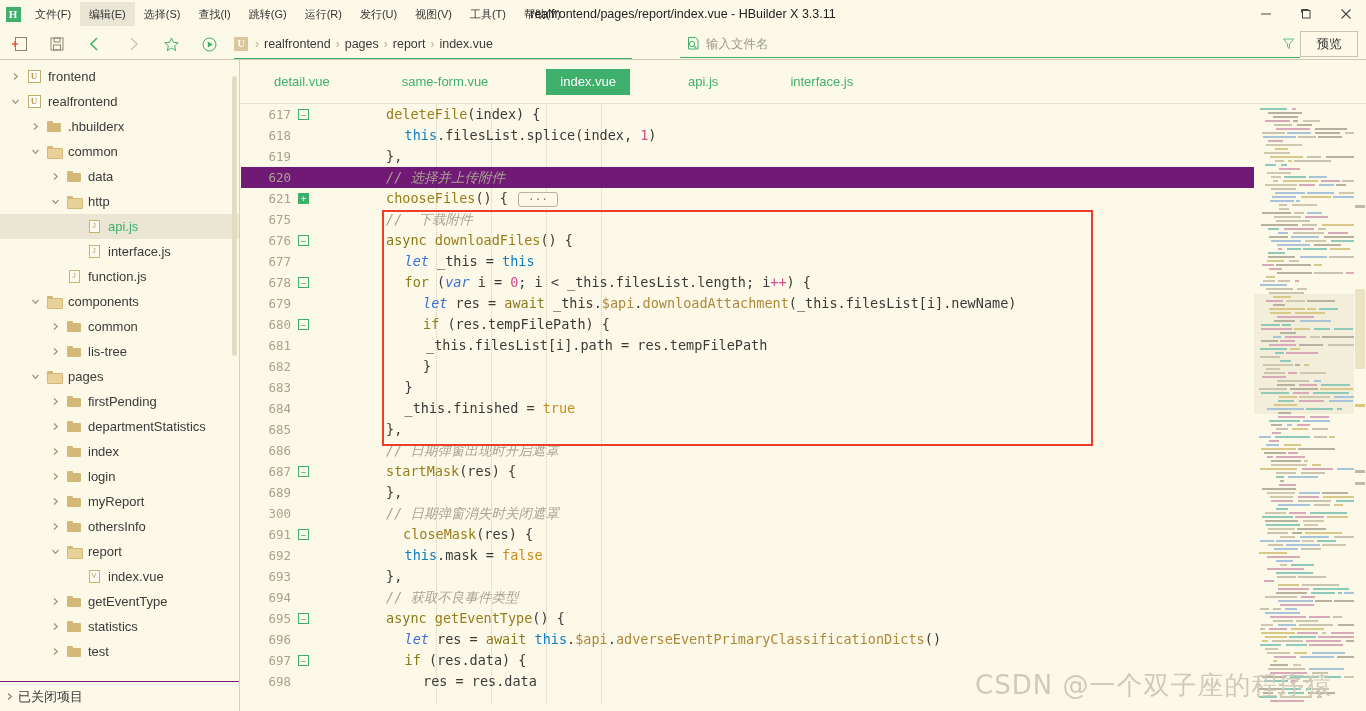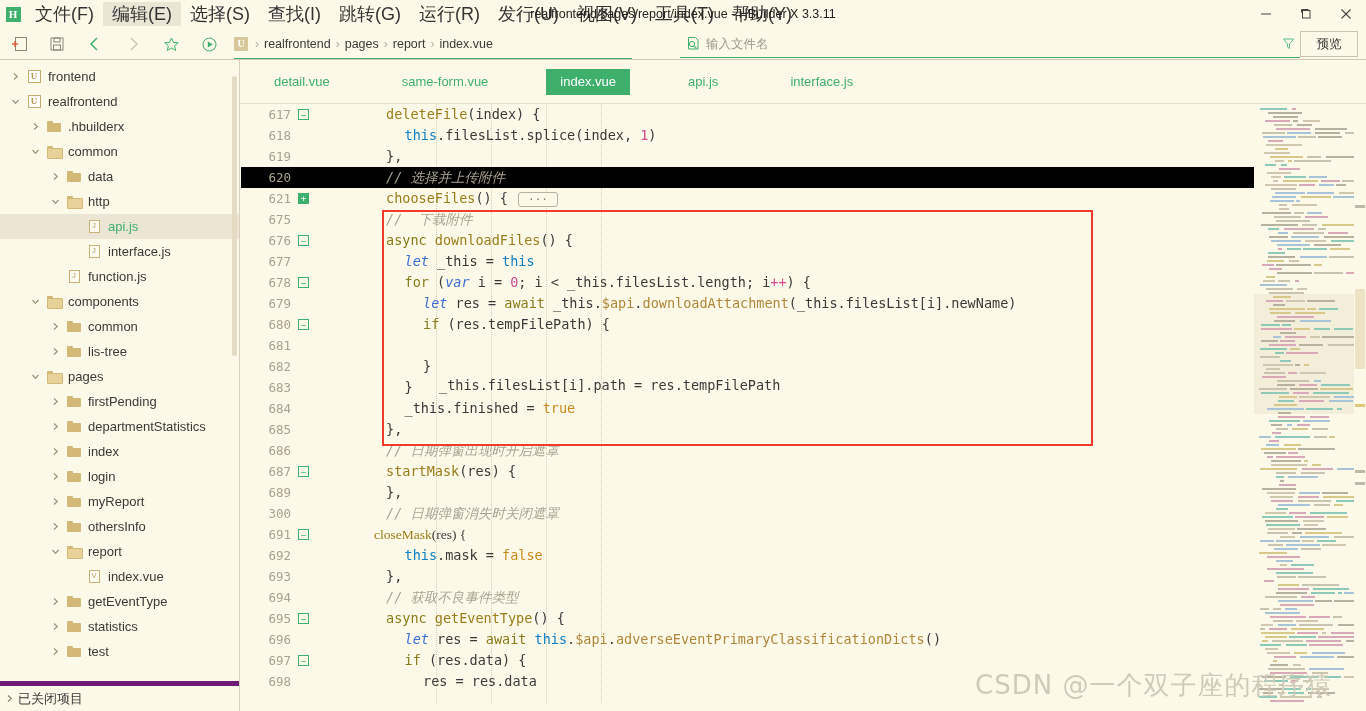--- a/index.html
+++ b/index.html
@@ -20,21 +20,21 @@
   .logo-box {
     width: 26px; height: 28px; display: flex; align-items: center; justify-content: center;
   }
   .logo-h {
     width: 15px; height: 15px; background: #3faf6c; color: #fff;
     font-size: 11px; font-weight: bold; line-height: 15px; text-align: center;
     font-family: "Liberation Serif", serif;
   }
   .menu { display: flex; align-items: center; height: 28px; }
   .menu-item {
-    font-size: 18px; color: #333; padding: 0 9px; height: 24px; line-height: 24px;
+    font-size: 11px; color: #333; padding: 0 9px; height: 24px; line-height: 24px;
     white-space: nowrap; cursor: default;
   }
   .menu-item.active { background: #eae6d6; }
   .win-title {
     position: absolute; left: 0; top: 0; width: 1366px; height: 28px;
     line-height: 28px; text-align: center; font-size: 12.5px; color: #222;
     pointer-events: none;
   }
   .win-ctrls {
     position: absolute; right: 0; top: 0; height: 28px; display: flex; align-items: center;
@@ -127,21 +127,21 @@
   }
   .file-icon {
     width:11px; height:13px; border:1px solid #c9b274; position:relative; background:#fdfbf0;
   }
   .file-icon span {
     position:absolute; left:0; right:0; top:1px; text-align:center;
     font-size:7px; color:#b09a5e; font-family:"Liberation Sans", sans-serif;
   }
   .sidebar-footer {
     position: absolute; left: 0; bottom: 0; width: 239px; height: 30px;
-    border-top: 5px solid #701a75; display: flex; align-items: center;
+    border-top: 1px solid #701a75; display: flex; align-items: center;
     font-size: 13px; color: #3a3a3a; background:#fdf9e8;
   }
   .sb-scroll {
     position:absolute; right:2px; top:16px; width:5px; height:280px;
     background:#e3dcc2; border-radius:3px;
   }
 
   
   .tabbar {
     position: absolute; left: 240px; top: 60px; width: 1126px; height: 44px;
@@ -159,21 +159,21 @@
   .editor {
     position: absolute; left: 241px; top: 104px; width: 1125px; height: 607px;
     background: #fdf9e8; overflow: hidden;
   }
   .code-lines { position: absolute; left: 0; top: 0; width: 1125px; }
   .cline {
     height: 21px; line-height: 21px; position: relative;
     font-family: "DejaVu Sans Mono", monospace; font-size: 13.5px;
     white-space: pre;
   }
-  .cline.hl { background: #000000; }
+  .cline.hl { background: #701a75; }
   .lnum {
     position: absolute; left: 0; width: 50px; text-align: right;
     color: #a9a38d; font-size: 12.5px; font-family: "DejaVu Sans Mono", monospace;
   }
   .fold {
     position: absolute; left: 57px; top: 5px; width: 11px; height: 11px;
     font-size: 9px; line-height: 10px; text-align: center;
   }
   .fold.minus { border: 1px solid #3faf6c; color: #3faf6c; background: #fdf9e8; }
   .fold.plus { background: #3faf6c; color: #fff; }
@@ -640,30 +640,30 @@
       <div class="cline"><span class="lnum">618</span><span class="codetext" style="left: 163.5px;"><span class="k-kw">this</span><span class="k-plain">.filesList.splice(index, </span><span class="k-num">1</span><span class="k-plain">)</span></span></div>
       <div class="cline"><span class="lnum">619</span><span class="codetext" style="left: 145px;"><span class="k-plain">},</span></span></div>
       <div class="cline hl"><span class="lnum">620</span><span class="codetext" style="left: 145px;"><span class="k-cmt">// 选择并上传附件</span></span></div>
       <div class="cline"><span class="lnum">621</span><span class="fold plus">+</span><span class="codetext" style="left: 145px;"><span class="k-fn">chooseFiles</span><span class="k-plain">() { </span><span class="ellipsis-box">···</span></span></div>
       <div class="cline"><span class="lnum">675</span><span class="codetext" style="left: 145px;"><span class="k-cmt">//  下载附件</span></span></div>
       <div class="cline"><span class="lnum">676</span><span class="fold minus">−</span><span class="codetext" style="left: 145px;"><span class="k-ctl">async </span><span class="k-fn">downloadFiles</span><span class="k-plain">() {</span></span></div>
       <div class="cline"><span class="lnum">677</span><span class="codetext" style="left: 163.5px;"><span class="k-let">let</span><span class="k-plain"> _this = </span><span class="k-kw">this</span></span></div>
       <div class="cline"><span class="lnum">678</span><span class="fold minus">−</span><span class="codetext" style="left: 163.5px;"><span class="k-ctl">for</span><span class="k-plain"> (</span><span class="k-var">var</span><span class="k-plain"> i = </span><span class="k-num">0</span><span class="k-plain">; i &lt; _this.filesList.length; i</span><span class="k-num">++</span><span class="k-plain">) {</span></span></div>
       <div class="cline"><span class="lnum">679</span><span class="codetext" style="left: 182px;"><span class="k-let">let</span><span class="k-plain"> res = </span><span class="k-ctl">await</span><span class="k-plain"> _this.</span><span class="k-api">$api</span><span class="k-plain">.</span><span class="k-api">downloadAttachment</span><span class="k-plain">(_this.filesList[i].newName)</span></span></div>
       <div class="cline"><span class="lnum">680</span><span class="fold minus">−</span><span class="codetext" style="left: 182px;"><span class="k-ctl">if</span><span class="k-plain"> (res.tempFilePath) {</span></span></div>
-      <div class="cline"><span class="lnum">681</span><span class="codetext" style="left: 198px; margin-top: 40px;"><span class="k-plain">_this.filesList[i].path = res.tempFilePath</span></span></div>
+      <div class="cline"><span class="lnum">681</span><span class="codetext" style="left: 185px;"><span class="k-plain">_this.filesList[i].path = res.tempFilePath</span></span></div>
       <div class="cline"><span class="lnum">682</span><span class="codetext" style="left: 182px;"><span class="k-plain">}</span></span></div>
       <div class="cline"><span class="lnum">683</span><span class="codetext" style="left: 163.5px;"><span class="k-plain">}</span></span></div>
       <div class="cline"><span class="lnum">684</span><span class="codetext" style="left: 163.5px;"><span class="k-plain">_this.finished = </span><span class="k-bool">true</span></span></div>
       <div class="cline"><span class="lnum">685</span><span class="codetext" style="left: 145px;"><span class="k-plain">},</span></span></div>
       <div class="cline"><span class="lnum">686</span><span class="codetext" style="left: 145px; text-align: right;"><span class="k-cmt">// 日期弹窗出现时开启遮罩</span></span></div>
       <div class="cline"><span class="lnum">687</span><span class="fold minus">−</span><span class="codetext" style="left: 145px;"><span class="k-fn">startMask</span><span class="k-plain">(res) {</span></span></div>
       <div class="cline"><span class="lnum">689</span><span class="codetext" style="left: 145px;"><span class="k-plain">},</span></span></div>
       <div class="cline"><span class="lnum">300</span><span class="codetext" style="left: 145px;"><span class="k-cmt">// 日期弹窗消失时关闭遮罩</span></span></div>
-      <div class="cline"><span class="lnum">691</span><span class="fold minus">−</span><span class="codetext" style="left: 133px; font-family: Liberation Serif, serif;"><span class="k-fn">closeMask</span><span class="k-plain">(res) {</span></span></div>
+      <div class="cline"><span class="lnum">691</span><span class="fold minus">−</span><span class="codetext" style="left: 162px;"><span class="k-fn">closeMask</span><span class="k-plain">(res) {</span></span></div>
       <div class="cline"><span class="lnum">692</span><span class="codetext" style="left: 163.5px;"><span class="k-kw">this</span><span class="k-plain">.mask = </span><span class="k-bool">false</span></span></div>
       <div class="cline"><span class="lnum">693</span><span class="codetext" style="left: 145px;"><span class="k-plain">},</span></span></div>
       <div class="cline"><span class="lnum">694</span><span class="codetext" style="left: 145px;"><span class="k-cmt">// 获取不良事件类型</span></span></div>
       <div class="cline"><span class="lnum">695</span><span class="fold minus">−</span><span class="codetext" style="left: 145px;"><span class="k-ctl">async </span><span class="k-fn">getEventType</span><span class="k-plain">() {</span></span></div>
       <div class="cline"><span class="lnum">696</span><span class="codetext" style="left: 163.5px;"><span class="k-let">let</span><span class="k-plain"> res = </span><span class="k-ctl">await</span><span class="k-plain"> </span><span class="k-kw">this</span><span class="k-plain">.</span><span class="k-api">$api</span><span class="k-plain">.</span><span class="k-api">adverseEventPrimaryClassificationDicts</span><span class="k-plain">()</span></span></div>
       <div class="cline"><span class="lnum">697</span><span class="fold minus">−</span><span class="codetext" style="left: 163.5px;"><span class="k-ctl">if</span><span class="k-plain"> (res.data) {</span></span></div>
       <div class="cline"><span class="lnum">698</span><span class="codetext" style="left: 182px;"><span class="k-plain">res = res.data</span></span></div>
     </div>
   <div class="redbox"></div>
 

